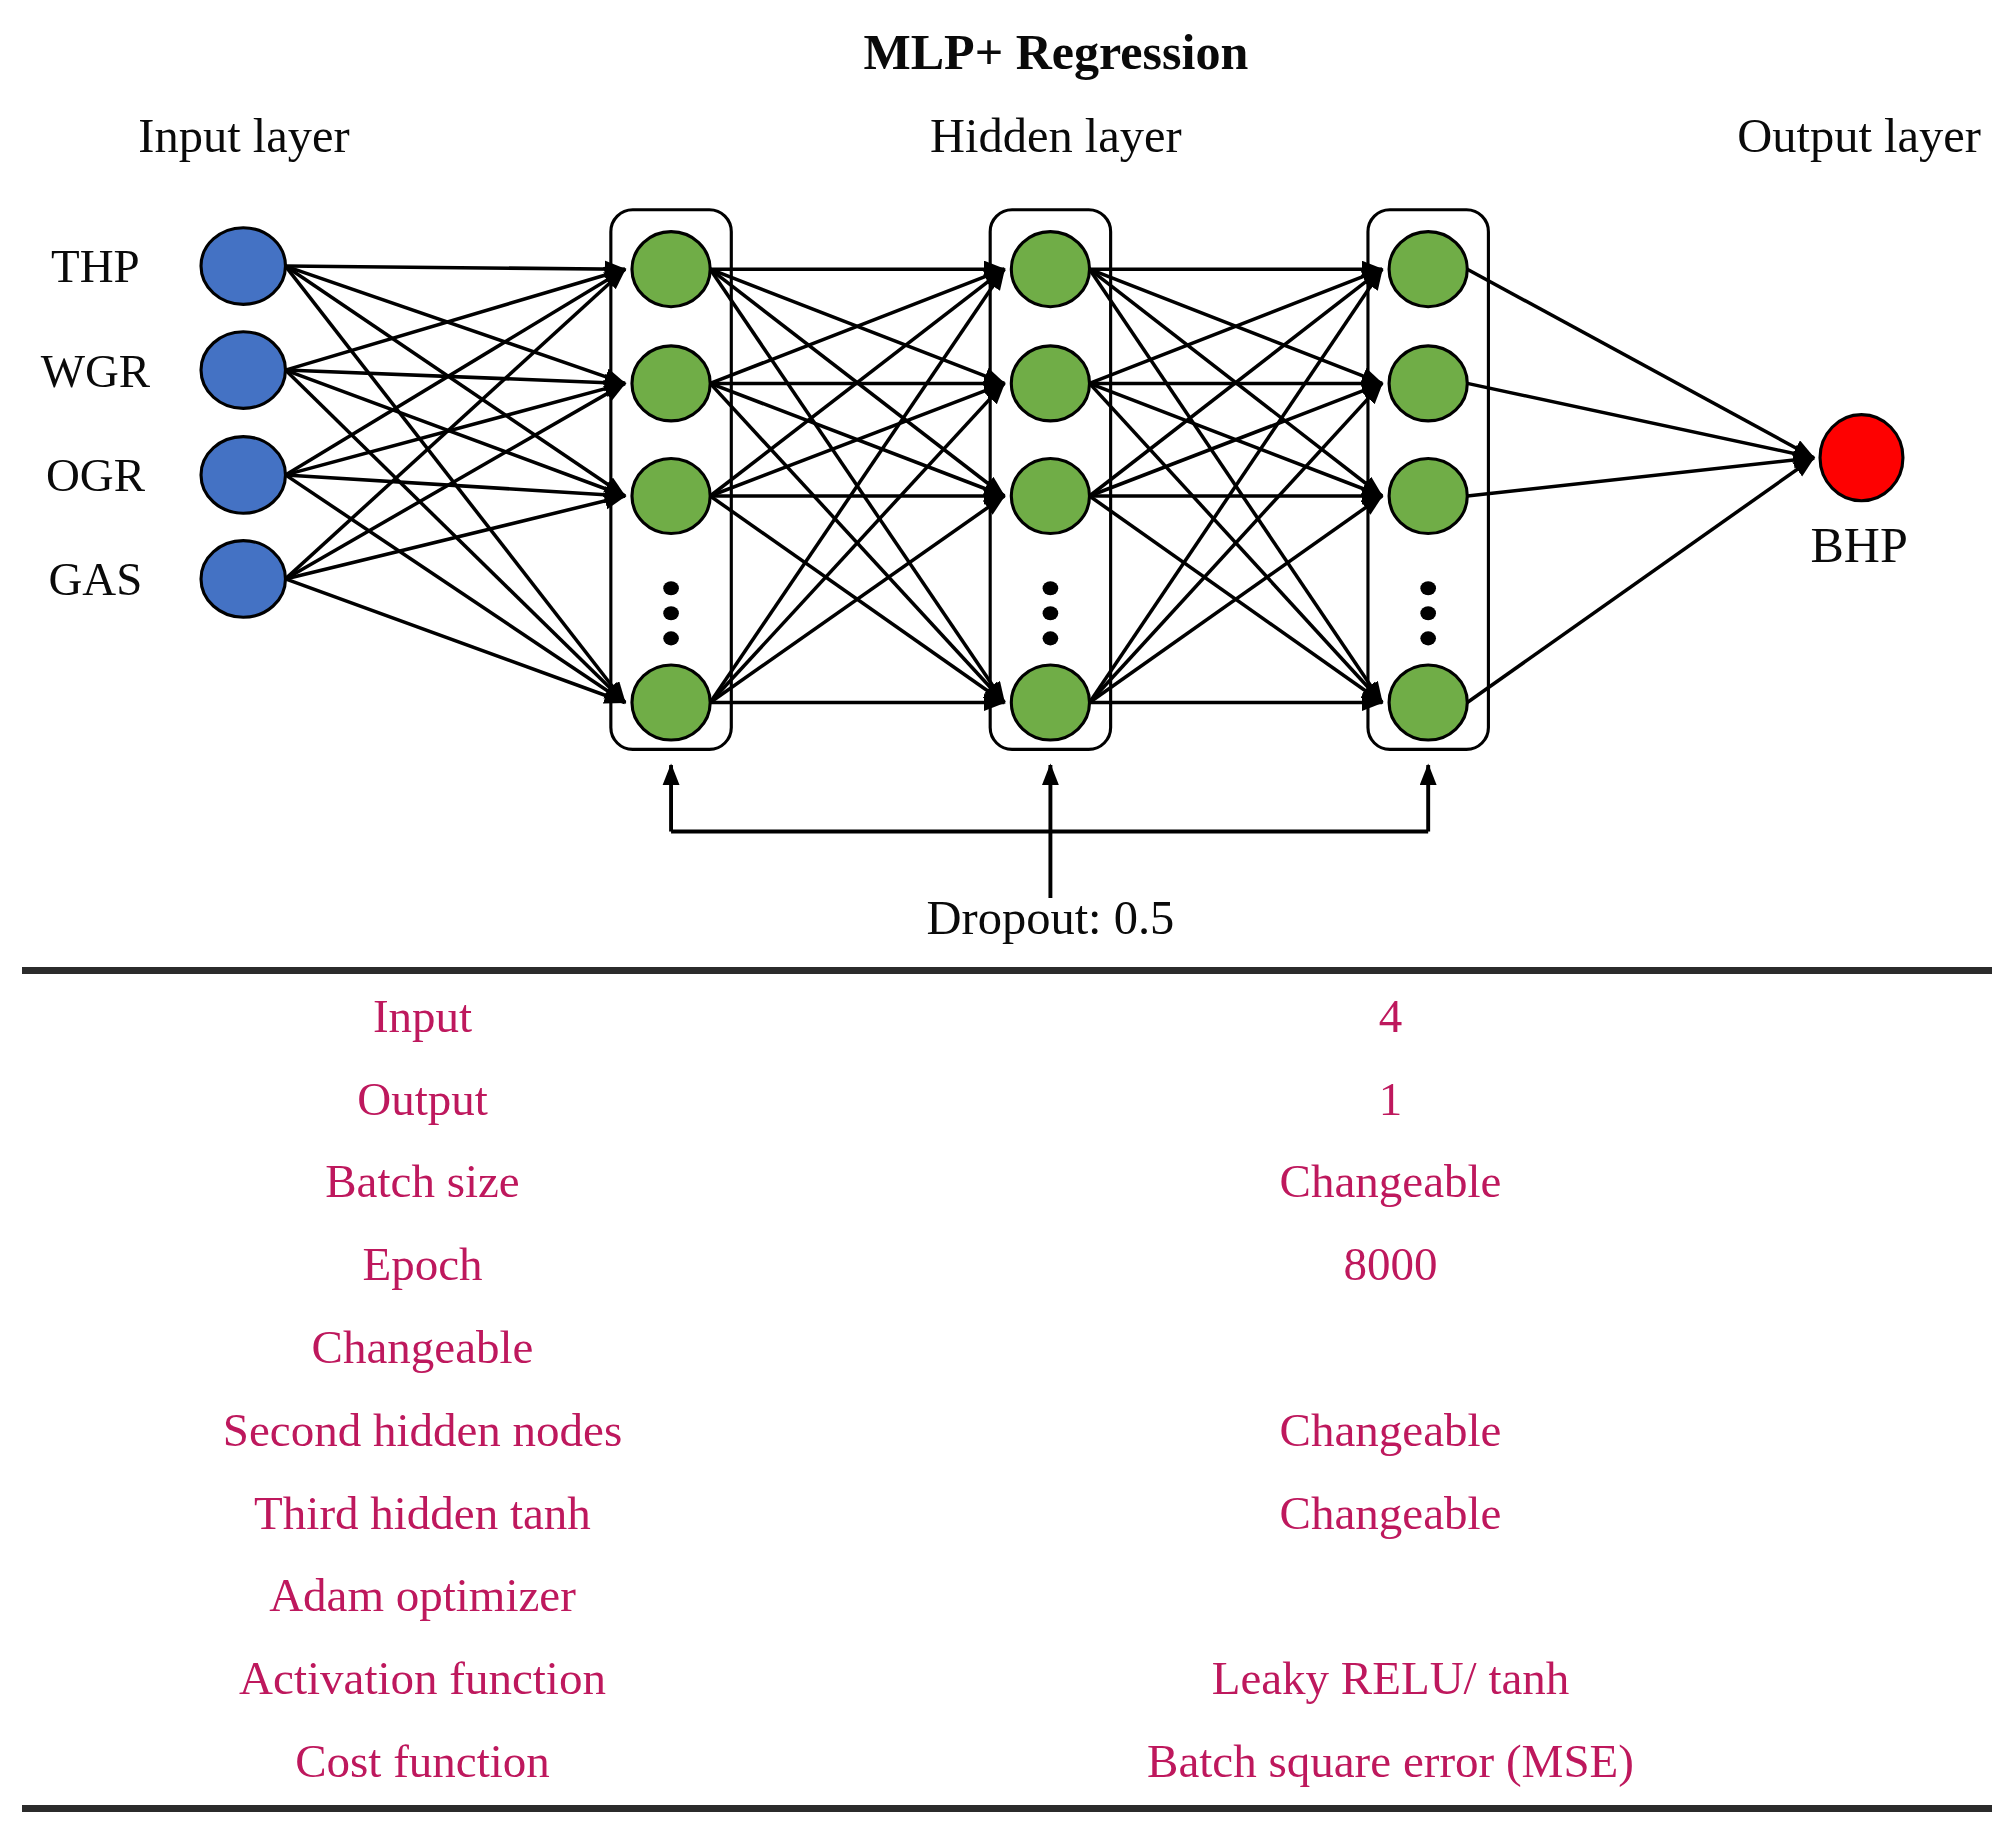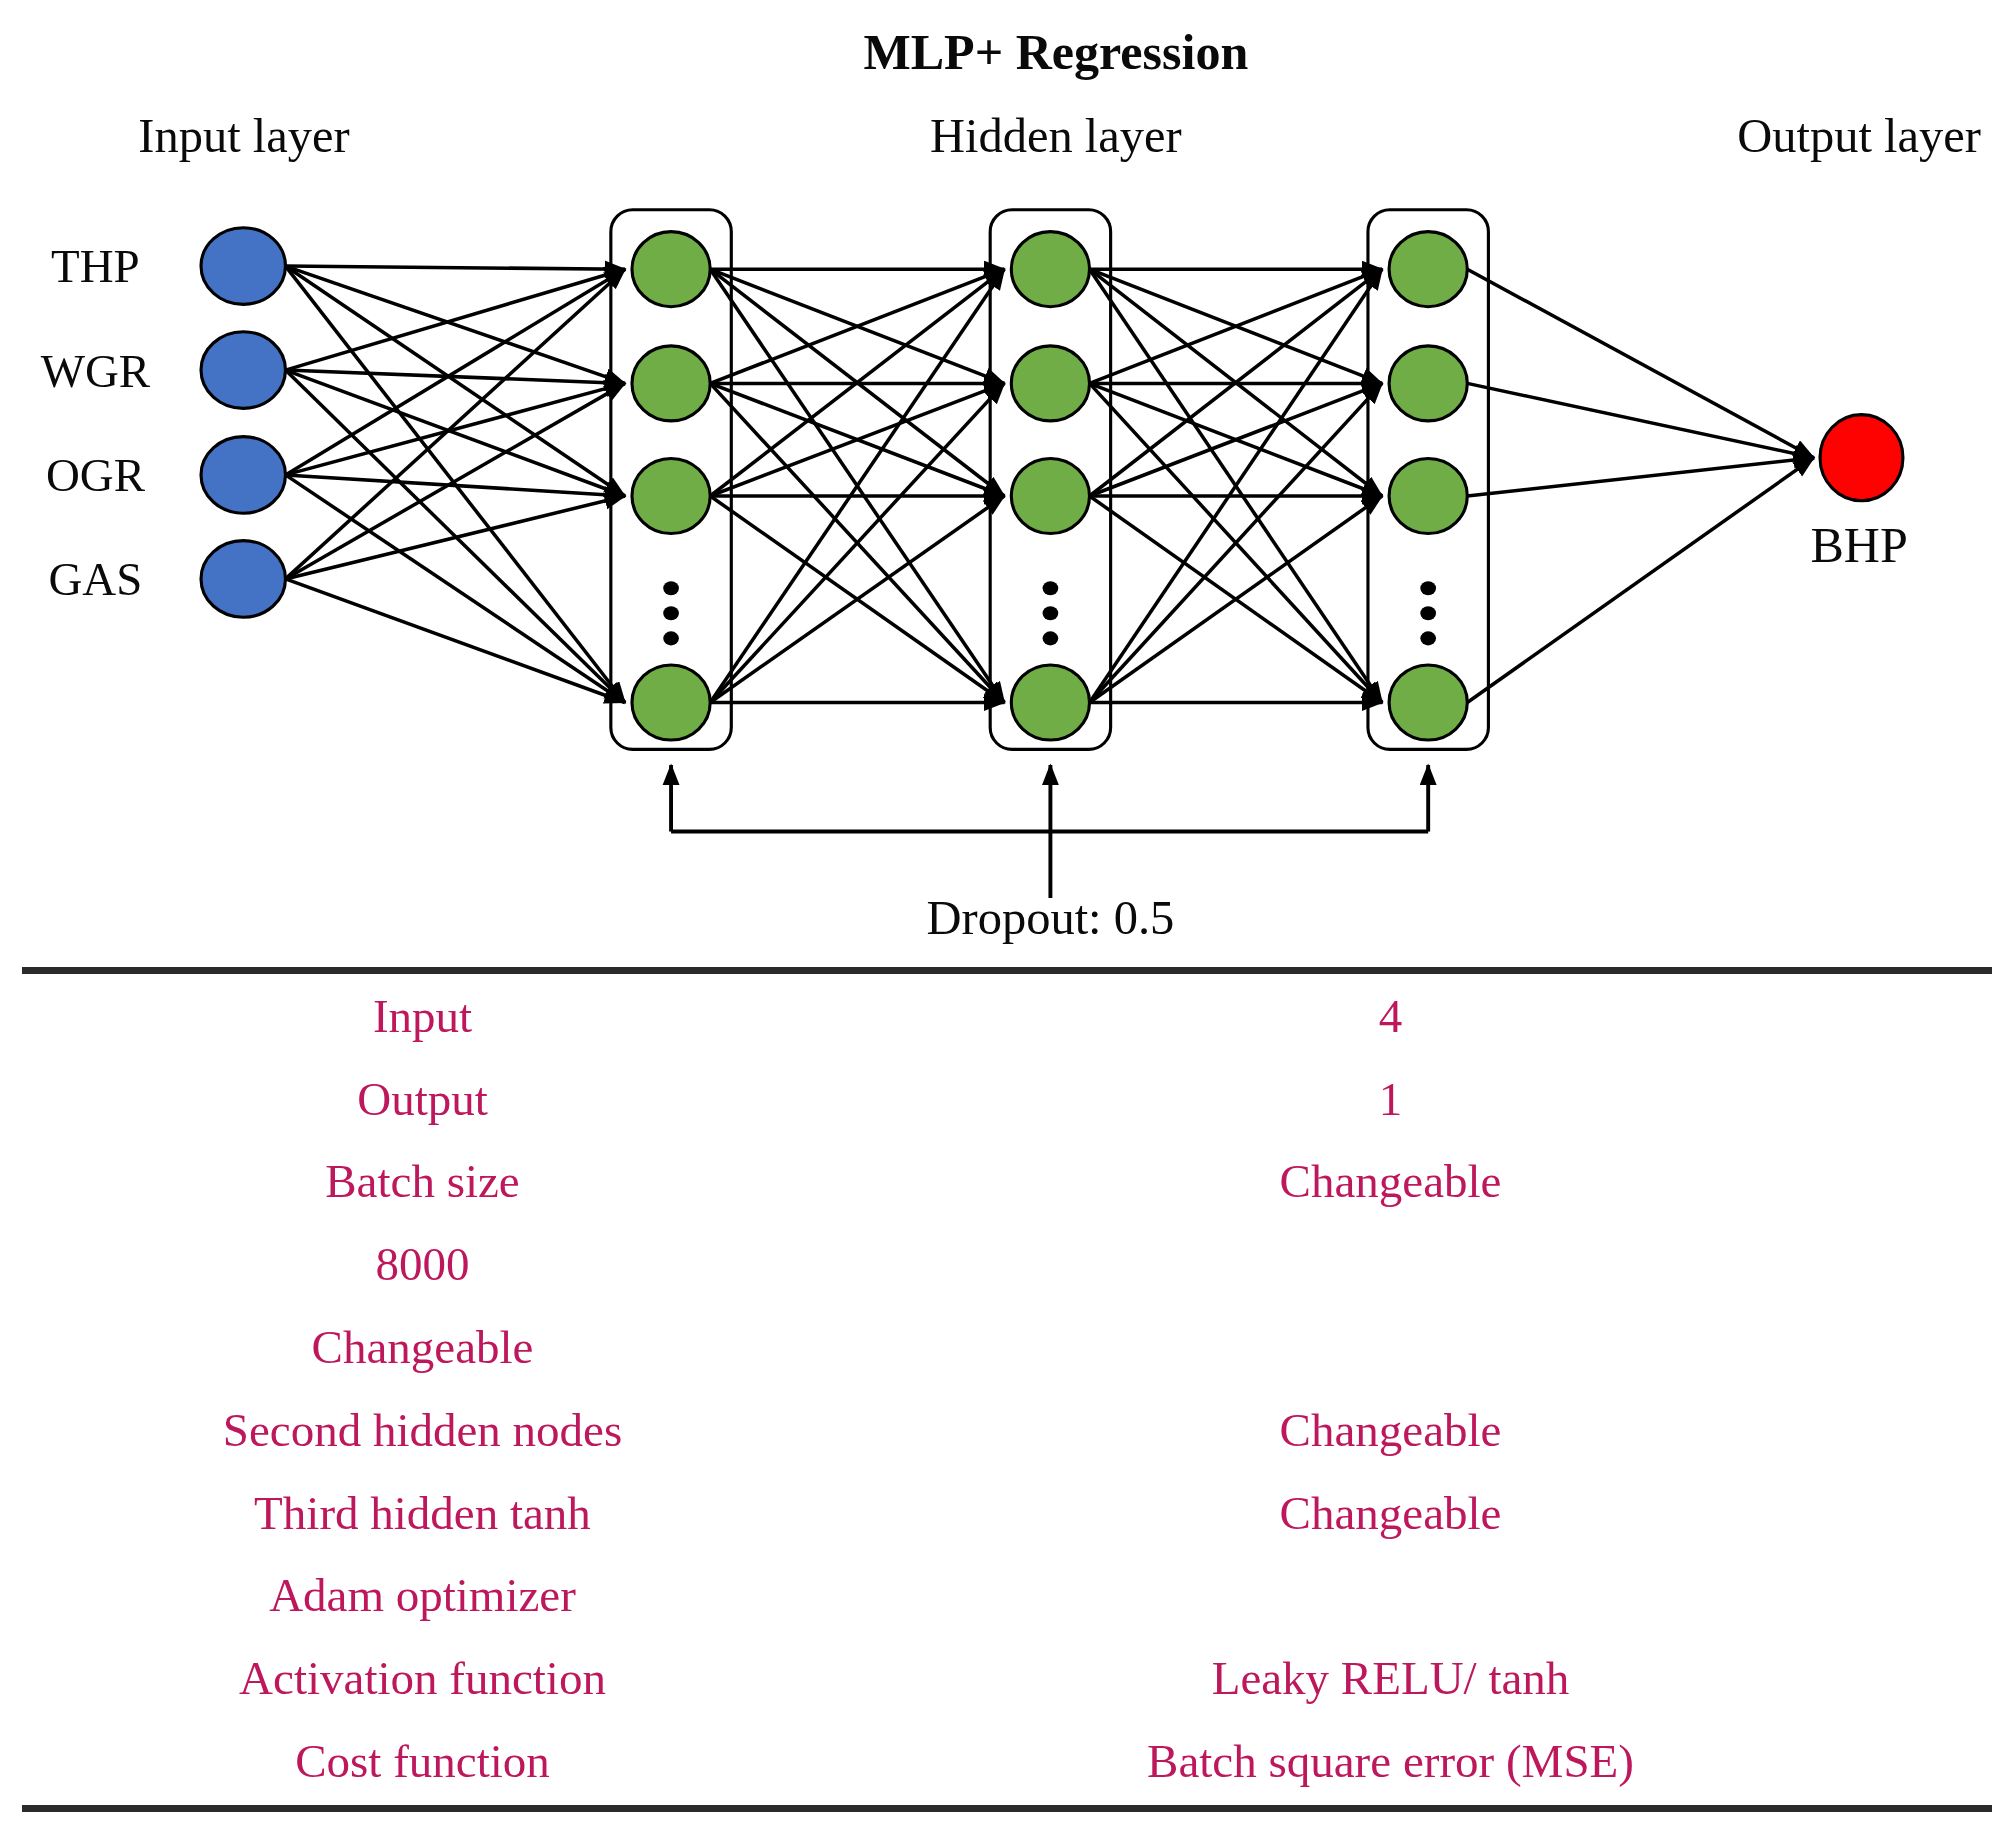--- a/index.html
+++ b/index.html
@@ -151,20 +151,21 @@
       </div>
       <div class="param-row">
         <div class="param-cell">Output</div>
         <div class="param-cell">1</div>
       </div>
       <div class="param-row">
         <div class="param-cell">Batch size</div>
         <div class="param-cell">Changeable</div>
       </div>
       <div class="param-row">
+        <div class="param-cell">Epoch</div>
         <div class="param-cell">8000</div>
       </div>
       <div class="param-row">
         <div class="param-cell">Changeable</div>
       </div>
       <div class="param-row">
         <div class="param-cell">Second hidden nodes</div>
         <div class="param-cell">Changeable</div>
       </div>
       <div class="param-row">

